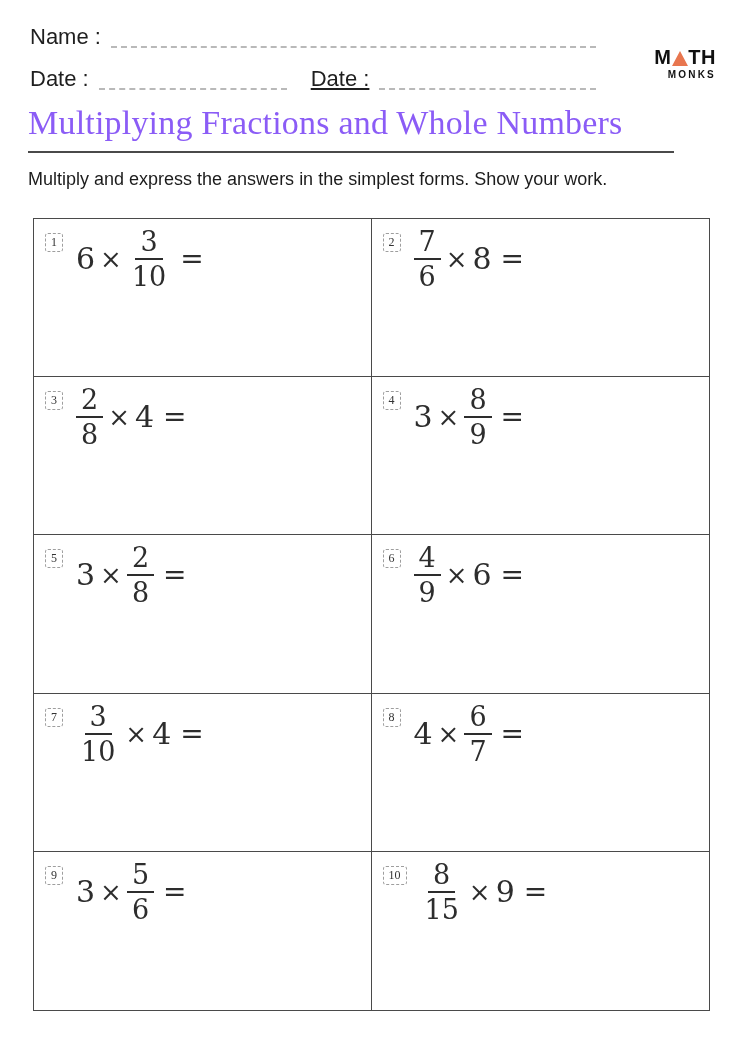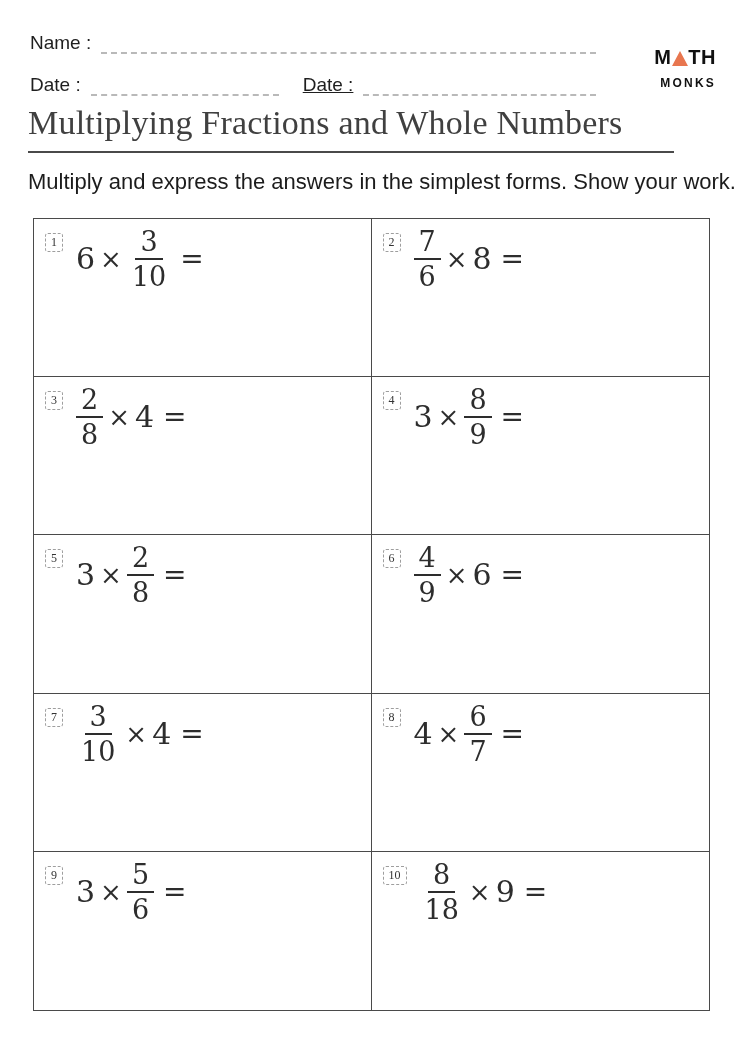--- a/index.html
+++ b/index.html
@@ -12,24 +12,23 @@
     overflow: hidden;
   }
 
   
   .fill-row {
     position: absolute;
     left: 30px;
     width: 566px;
     display: flex;
     align-items: flex-end;
-    font-size: 19px;
+    font-size: 22px;
     font-weight: 400;
     color: #1f1f1f;
-    margin-top: 6px;
   }
   .row-name  { top: 26px; }
   .row-score { top: 68px; }
   .fill-label { white-space: nowrap; padding-bottom: 0; line-height: 22px; }
   .dash-line {
     border-bottom: 2px dashed #b9b9b9;
     height: 16px;
     margin-left: 10px;
   }
   .dash-name  { flex: 1 1 auto; }
@@ -56,47 +55,47 @@
   }
   .logo-triangle {
     display: inline-block;
     width: 0; height: 0;
     border-left: 8px solid transparent;
     border-right: 8px solid transparent;
     border-bottom: 15px solid #e8764f;
     margin: 0 0.5px 1px 0.5px;
   }
   .logo-sub {
-    font-size: 12px;
+    font-size: 10px;
     font-weight: 700;
     letter-spacing: 2.2px;
-    margin-top: 10px;
+    margin-top: 3px;
     text-align: right;
   }
 
   
   .page-title {
     position: absolute;
     left: 28px;
     top: 104px;
     width: 646px;
     font-family: "Liberation Serif", serif;
     font-weight: 400;
     font-size: 34px;
     letter-spacing: 0.2px;
-    color: #404040;
+    color: #8b5cf6;
     padding-bottom: 9px;
     border-bottom: 2px solid #4a4a4a;
     white-space: nowrap;
   }
   .instruction {
     position: absolute;
     left: 28px;
     top: 169px;
-    font-size: 22px;
+    font-size: 18px;
     color: #1c1c1c;
     white-space: nowrap;
   }
 
   
   .grid {
     position: absolute;
     left: 33px;
     top: 218px;
     width: 677px;
@@ -296,20 +295,20 @@
         </span>
         <span class="op eq">=</span>
       </span>
   </div>
 
   <div class="cell">
     <span class="badge">10</span>
     <span class="expr">
         <span class="frac">
           <span class="num">8</span>
-          <span class="den">18</span>
+          <span class="den">15</span>
         </span>
         <span class="op times">×</span>
         <span class="whole">9</span>
         <span class="op eq">=</span>
       </span>
   </div>
 </div>
 
 </body></html>

